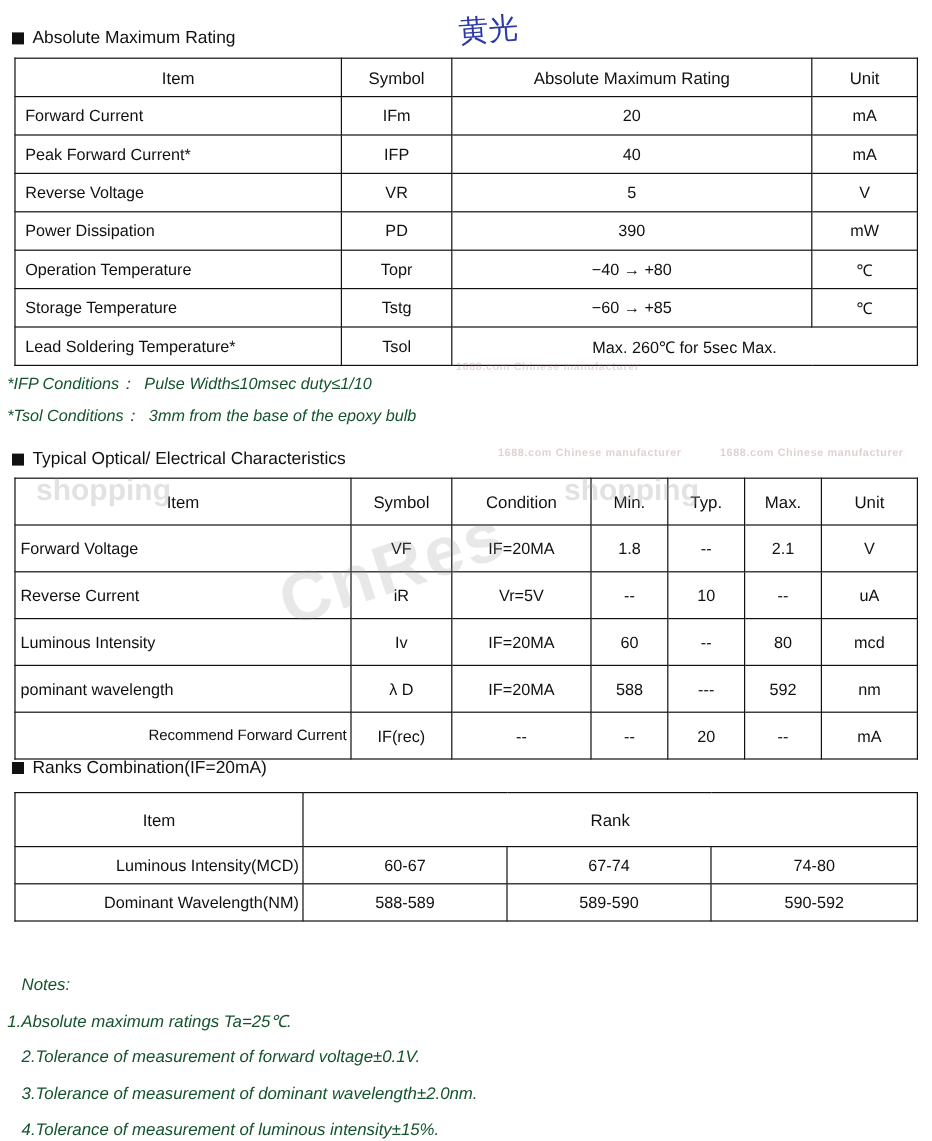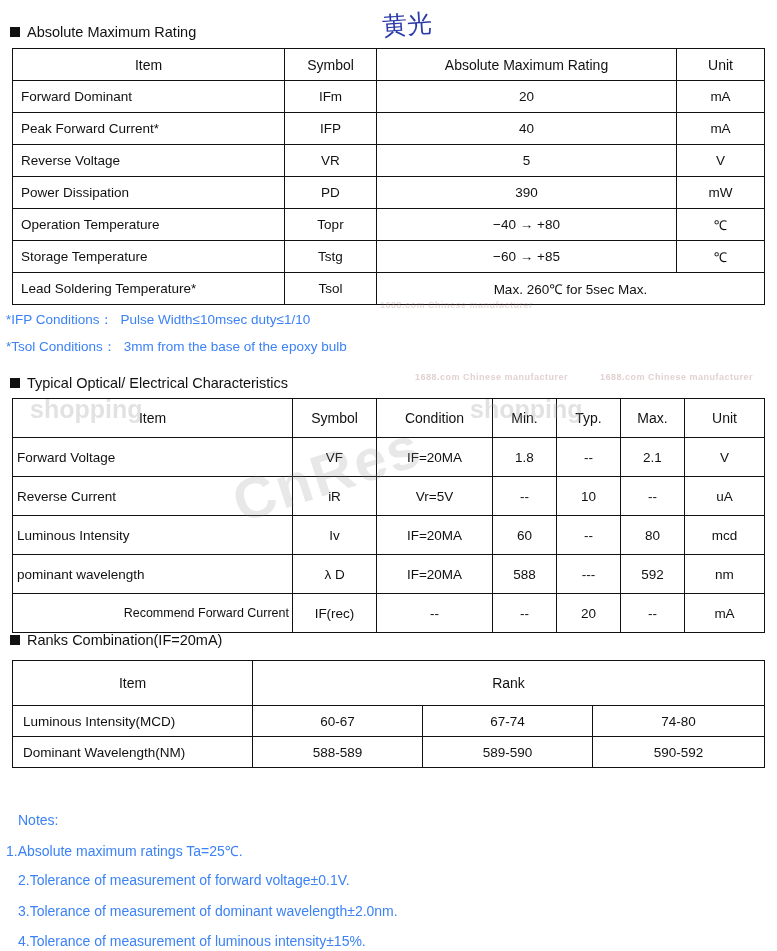--- a/index.html
+++ b/index.html
@@ -98,30 +98,31 @@
     text-align: center;
     color: #111;
     padding: 0 3px;
     vertical-align: middle;
   }
   .t1 td, .t1 th { height: 31px; }
   .t1 .left { text-align: left; padding-left: 8px; }
   .t2 td, .t2 th { height: 38px; }
   .t2 .left { text-align: left; padding-left: 4px; }
   .t3 td, .t3 th { height: 30px; }
-  .t3 .left { text-align: left; padding-left: 10px; }
+  .t3 .left { text-align: right; padding-left: 10px; }
 
   .hdr { font-size: 14px; }
 
   
   .notes-line {
     font-size: 13.5px;
-    color: #3b82f6;
+    color: #14532d;
     margin: 0;
     white-space: pre;
+    font-style: italic;
   }
 
   .pos { position: absolute; }
 </style>
 </head>
 <body>
 
 <div class="page">
 
   <div class="watermark">
@@ -149,21 +150,21 @@
         <col style="width:88px">
       </colgroup>
       <tbody>
         <tr>
           <th class="hdr">Item</th>
           <th class="hdr">Symbol</th>
           <th class="hdr">Absolute Maximum Rating</th>
           <th class="hdr">Unit</th>
         </tr>
         <tr>
-          <td class="left">Forward Dominant</td>
+          <td class="left">Forward Current</td>
           <td>IFm</td>
           <td>20</td>
           <td>mA</td>
         </tr>
         <tr>
           <td class="left">Peak Forward Current*</td>
           <td>IFP</td>
           <td>40</td>
           <td>mA</td>
         </tr>

